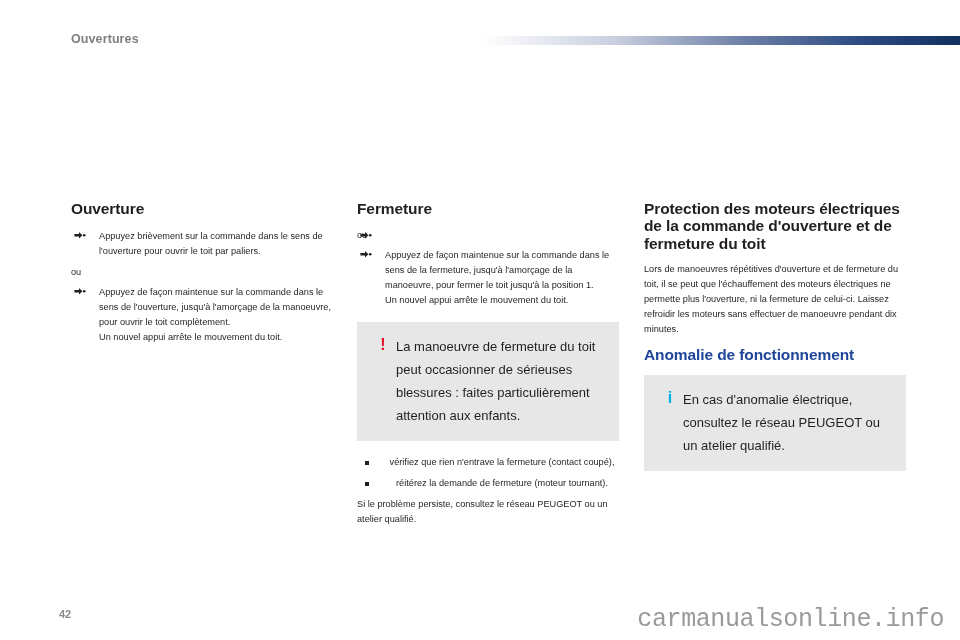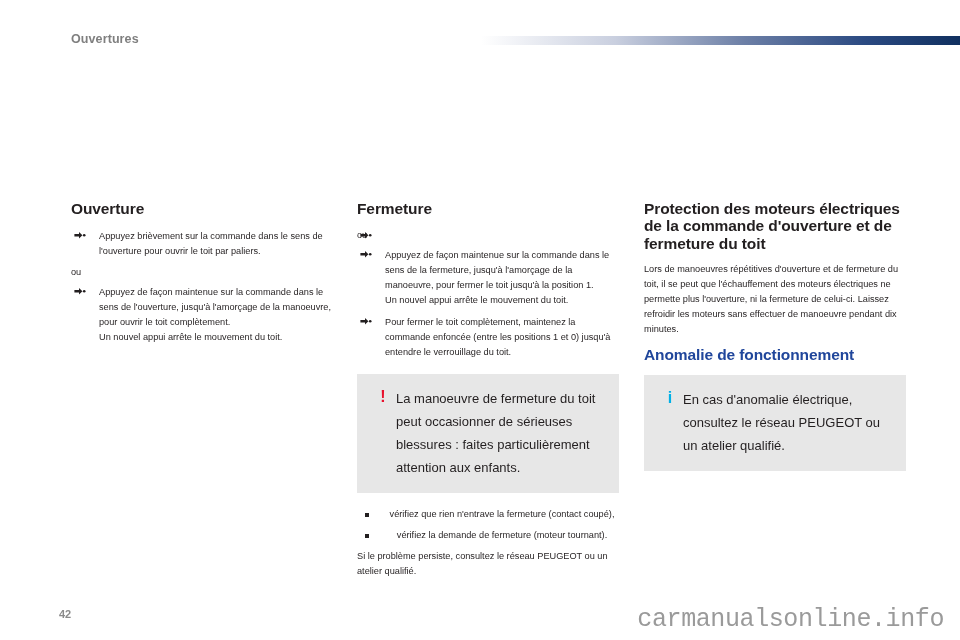--- a/index.html
+++ b/index.html
@@ -260,47 +260,38 @@
       <li>
         <span class="arrow-glyph">
           <svg width="12" height="9" viewBox="0 0 12 9" aria-hidden="true">
             <path d="M0.4 3.0 L5.0 3.0 L5.0 1.0 L8.4 4.3 L5.0 7.6 L5.0 5.6 L0.4 5.6 Z" fill="#231f20"></path>
             <circle cx="10.2" cy="4.3" r="1.3" fill="#231f20"></circle>
           </svg>
         </span>
         <span>Appuyez de façon maintenue sur la commande dans le sens de la fermeture, jusqu'à l'amorçage de la manoeuvre, pour fermer le toit jusqu'à la position 1.</span>
         <span class="li-sub">Un nouvel appui arrête le mouvement du toit.</span>
       </li>
-      <li>
-        <span class="arrow-glyph">
-          <svg width="12" height="9" viewBox="0 0 12 9" aria-hidden="true">
-            <path d="M0.4 3.0 L5.0 3.0 L5.0 1.0 L8.4 4.3 L5.0 7.6 L5.0 5.6 L0.4 5.6 Z" fill="#231f20"></path>
-            <circle cx="10.2" cy="4.3" r="1.3" fill="#231f20"></circle>
-          </svg>
-        </span>
-        <span>Pour fermer le toit complètement, maintenez la commande enfoncée (entre les positions 1 et 0) jusqu'à entendre le verrouillage du toit.</span>
-      </li>
     </ul>
 
     <div class="callout warning">
       <div class="glyph-cell">
         <span class="warn-glyph">!</span>
       </div>
       <div class="callout-text">La manoeuvre de fermeture du toit peut occasionner de sérieuses blessures : faites particulièrement attention aux enfants.</div>
     </div>
 
 
     <ul class="dash-list">
       <li>
         <span class="dash-glyph"></span>
         <span>vérifiez que rien n'entrave la fermeture (contact coupé),</span>
       </li>
       <li>
         <span class="dash-glyph"></span>
-        <span>vérifiez la demande de fermeture (moteur tournant).</span>
+        <span>réitérez la demande de fermeture (moteur tournant).</span>
       </li>
     </ul>
 
     <p class="body">Si le problème persiste, consultez le réseau PEUGEOT ou un atelier qualifié.</p>
   </div>
 
   <div class="col col-3">
     <h2 class="sec-head tight">Protection des moteurs électriques de la commande d'ouverture et de fermeture du toit</h2>
 
     <p class="body">Lors de manoeuvres répétitives d'ouverture et de fermeture du toit, il se peut que l'échauffement des moteurs électriques ne permette plus l'ouverture, ni la fermeture de celui-ci. Laissez refroidir les moteurs sans effectuer de manoeuvre pendant dix minutes.</p>

